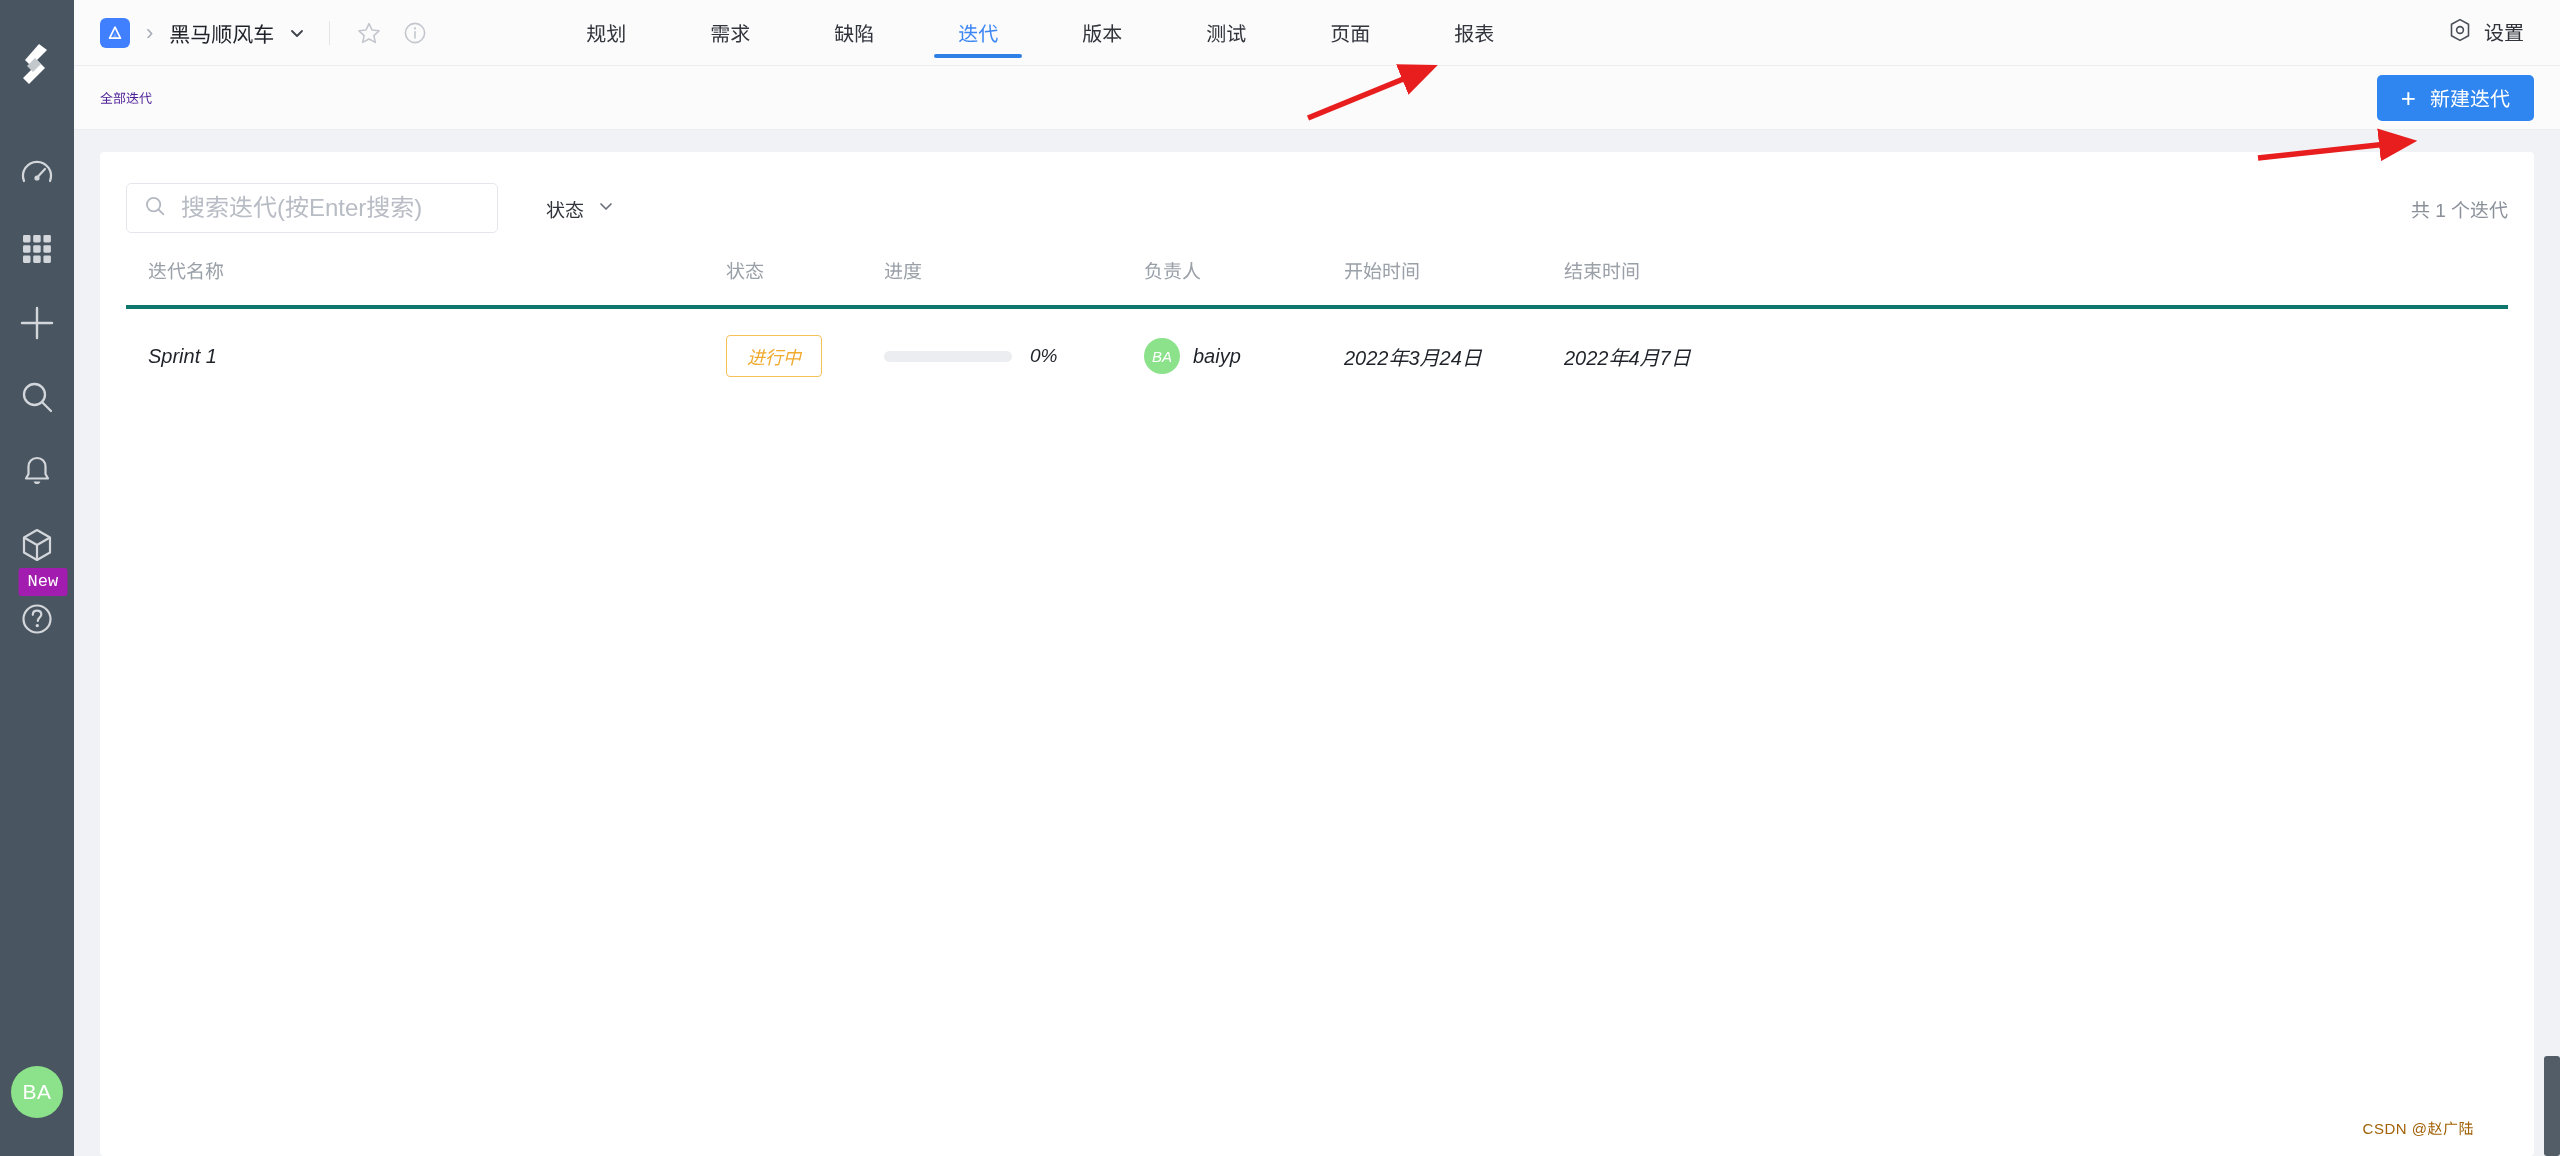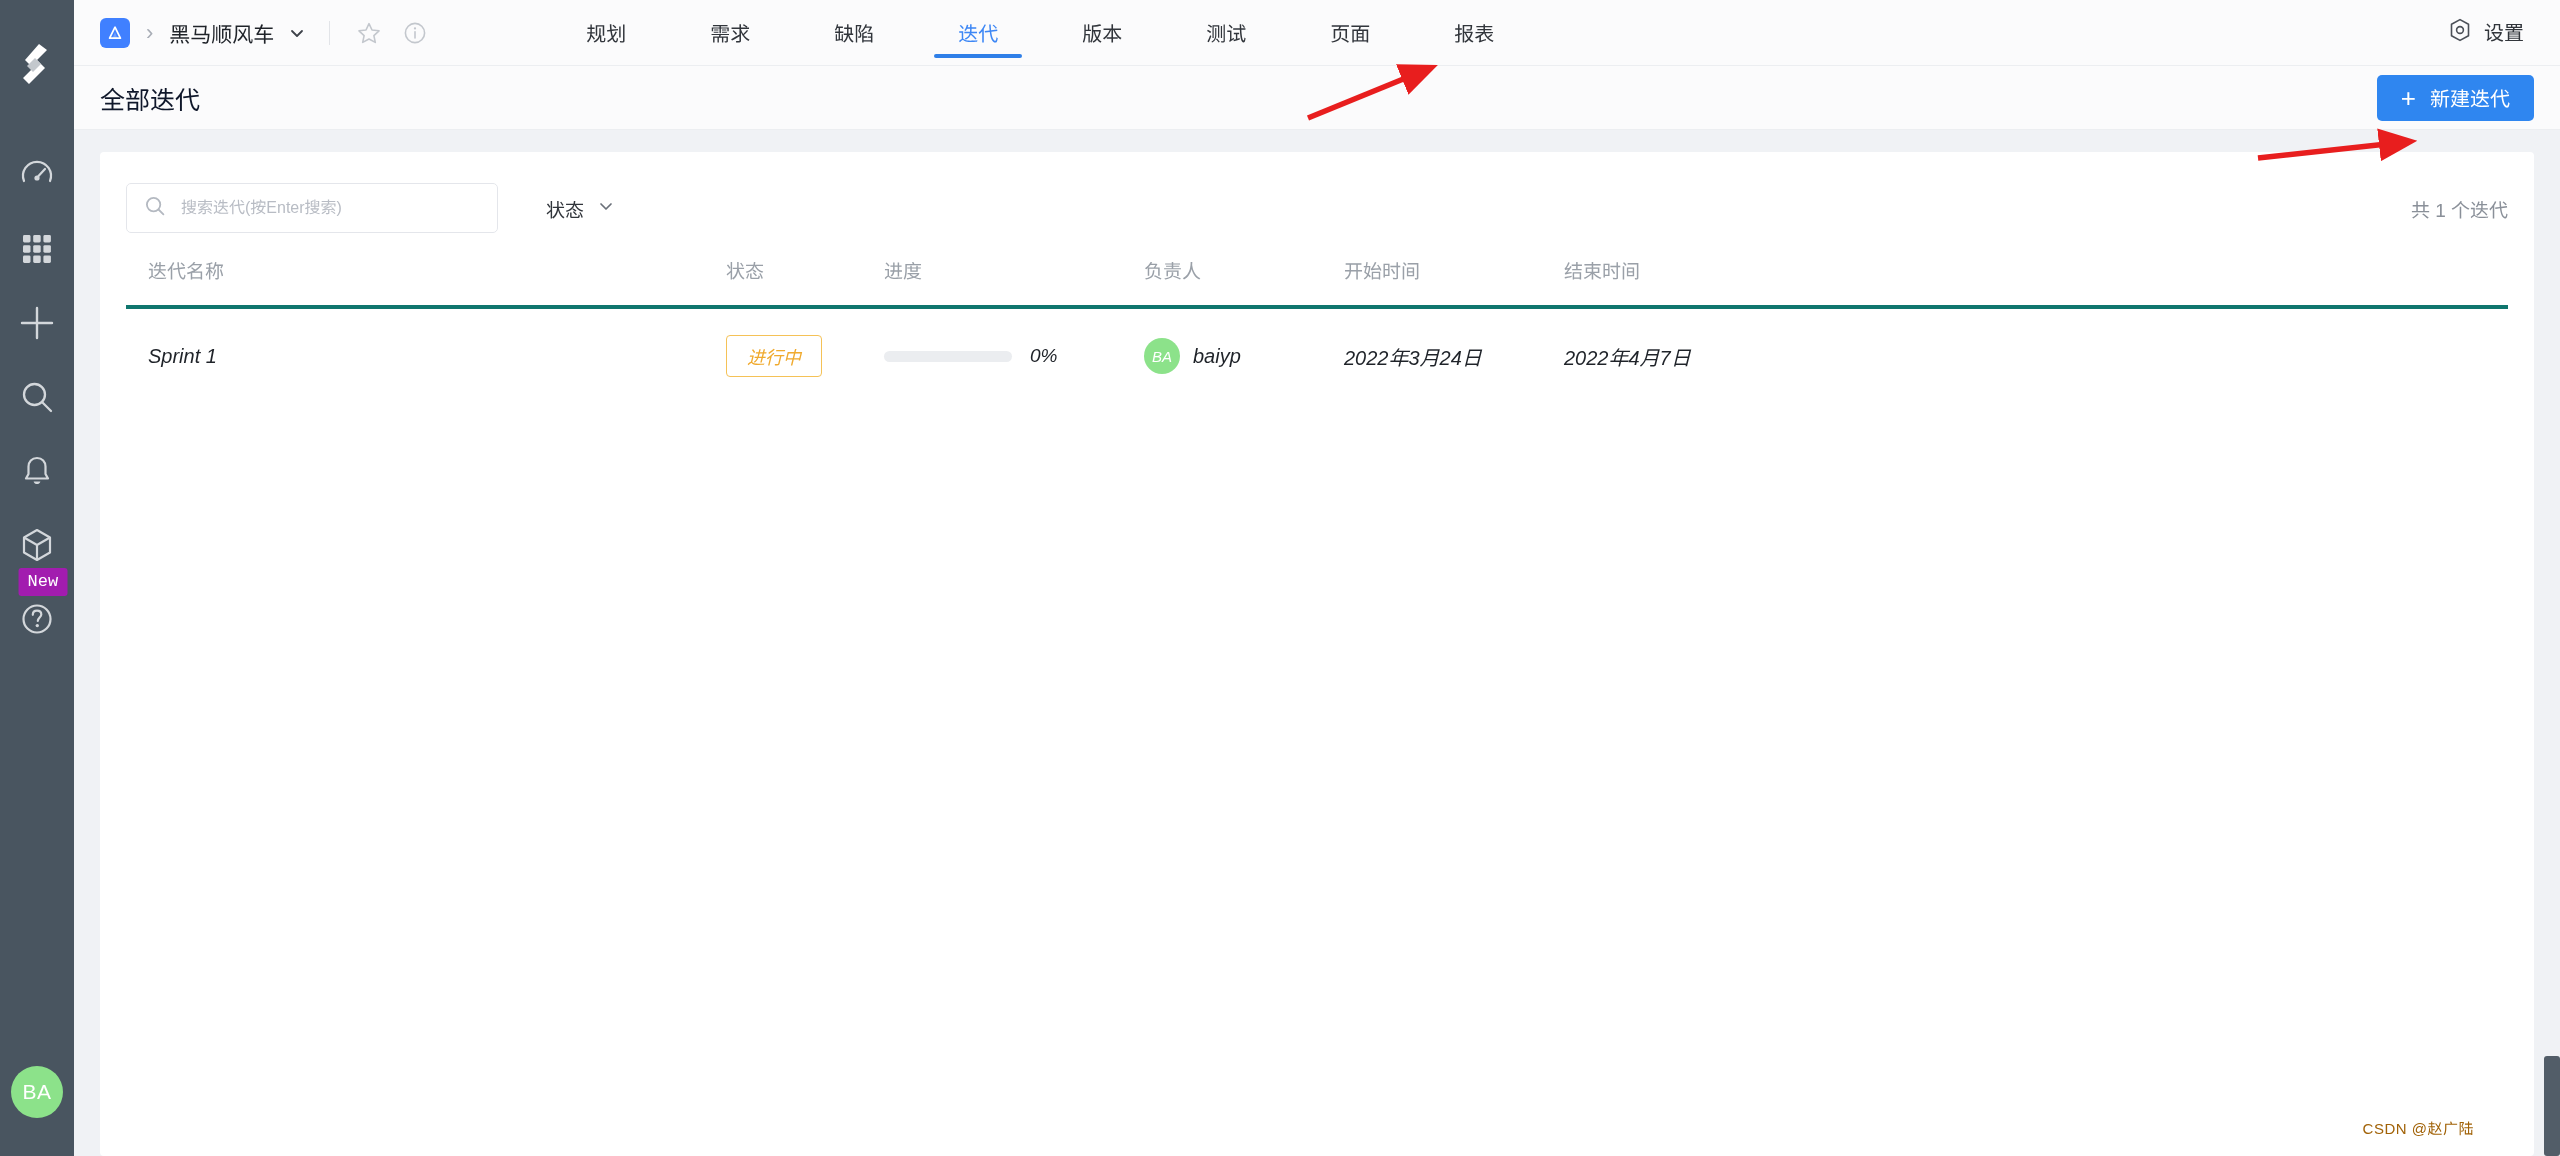--- a/index.html
+++ b/index.html
@@ -86,21 +86,21 @@
 
   
   .subbar {
     height:64px; flex:0 0 64px;
     background:#fbfbfc;
     display:flex; align-items:center;
     padding:0 26px 0 26px;
     border-bottom:1px solid #eceef1;
     position:relative;
   }
-  .subcrumb { font-size:25px; color:#0f172a; cursor:pointer; }
+  .subcrumb { font-size:13px; color:#4c1d95; cursor:pointer; }
   .btn-primary {
     margin-left:auto;
     background:#2f86f0; color:#fff;
     height:46px; border-radius:5px;
     display:flex; align-items:center; gap:14px;
     padding:0 24px; font-size:20px; cursor:pointer; border:none;
     font-family:"Liberation Sans",sans-serif;
   }
   .btn-plus { font-size:26px; line-height:1; font-weight:400; }
 
@@ -116,21 +116,21 @@
   .filters { display:flex; align-items:center; height:104px; padding-top:8px; }
   .search-box {
     width:372px; height:50px;
     border:1px solid #e4e6eb; border-radius:5px;
     display:flex; align-items:center; gap:14px;
     padding:0 16px;
     background:#fff;
   }
   .search-box input {
     border:none; outline:none; flex:1 1 auto;
-    font-size:16px; color:#1f2329;
+    font-size:24px; color:#1f2329;
     font-family:"Liberation Sans","DejaVu Sans",sans-serif;
     background:transparent;
   }
   .search-box input::placeholder { color:#b8bcc4; }
   .status-filter {
     margin-left:48px;
     display:flex; align-items:center; gap:13px;
     font-size:19px; color:#31353b; cursor:pointer;
   }
   .total-count { margin-left:auto; font-size:19px; color:#8a9099; }

